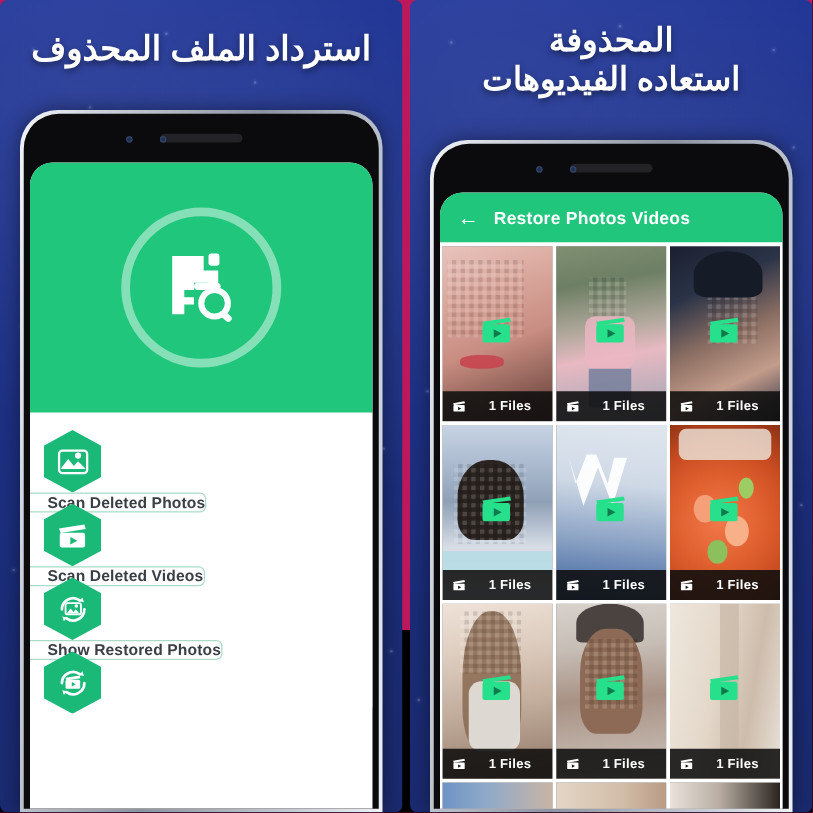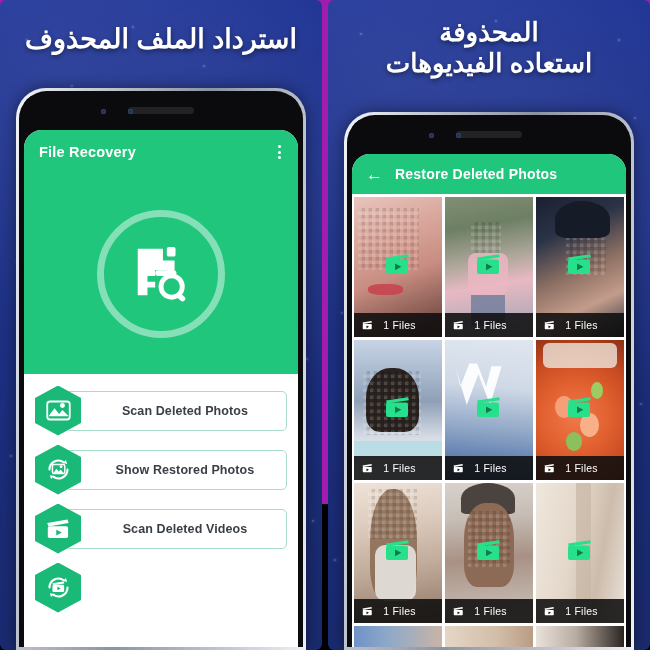--- a/index.html
+++ b/index.html
@@ -6,21 +6,21 @@
   html, body {
     width: 650px; height: 650px;
     overflow: hidden;
     background: #000;
     font-family: "Liberation Sans", sans-serif;
   }
   #root {
     position: relative;
     width: 650px; height: 504px;
     display: flex;
-    background: #a21caf;
+    background: #be185d;
   }
 
   
   .panel {
     position: relative;
     height: 650px;
     overflow: hidden;
     background:
       radial-gradient(circle at 20% 12%, rgba(255,255,255,.07) 0%, rgba(255,255,255,0) 42%),
       radial-gradient(circle at 80% 30%, rgba(255,255,255,.05) 0%, rgba(255,255,255,0) 40%),
@@ -127,24 +127,25 @@
     font-size: 19px;
     font-weight: bold;
     letter-spacing: 4.2px;
     z-index: 9;
     white-space: nowrap;
     font-family: "DejaVu Sans", sans-serif;
   }
 
   .menu-list { background:#fff; padding: 14px 11px 0 11px; }
   .menu-row {
-    display:flex; align-items:center;
+    display:flex; align-items:flex-start;
     margin-bottom: 14px;
     position: relative;
     height: 45px;
+    flex-direction: column;
   }
   .hexbadge {
     width: 46px; height: 50px;
     background: #1bb978;
     clip-path: polygon(50% 0%, 100% 25%, 100% 75%, 50% 100%, 0% 75%, 0% 25%);
     display:flex; align-items:center; justify-content:center;
     position: relative; z-index: 3;
     flex: 0 0 auto;
   }
   .hexbadge svg { width: 27px; height: 27px; }
@@ -205,22 +206,22 @@
   .tile-foot {
     position:absolute; left:0; right:0; bottom:0;
     height: 24px;
     background: rgba(14,14,14,.88);
     display:flex; align-items:center;
     padding: 0 7px;
     z-index: 5;
   }
   .tile-foot .cl { width:13px; height:12px; flex:0 0 auto;}
   .tile-foot .cnt {
-    flex:1; text-align:center; color:#fff;
-    font-size:10.5px; font-weight:normal; letter-spacing:.2px;
+    flex:1; text-align:right; color:#fff;
+    font-size:10.5px; font-weight:bold; letter-spacing:.2px;
     padding-right: 10px;
   }
 </style>
 </head>
 <body>
 
 <div id="root">
 
   <div class="panel panel-left">
     <div class="stars">
@@ -243,28 +244,20 @@
     <div class="phone phone-l">
       <div class="phone-inner">
         <div class="notchbar">
           <div class="speaker"></div>
           <div class="cam a"></div>
           <div class="cam b"></div>
         </div>
 
         <div class="screen">
 
-          <div class="app-bar">
-            <div class="title">File Recovery</div>
-            <div class="kebab">
-              <span></span>
-                <span></span>
-                <span></span>
-            </div>
-          </div>
 
           <div class="hero">
             <div class="hero-ring">
               <svg class="hero-doc" viewBox="0 0 64 64">
                 <path fill="#ffffff" d="M8 6h26l0 12h12v16h-8v-6H26v6h-8v6h8v6h-8v8H8z"></path>
                 <rect x="38" y="4" width="9" height="10" rx="2" fill="#ffffff"></rect>
                 <rect x="26" y="28" width="22" height="6" rx="3" fill="#ffffff"></rect>
                 <circle cx="43" cy="45" r="11" fill="none" stroke="#ffffff" stroke-width="5"></circle>
                 <rect x="50" y="50" width="11" height="5.5" rx="2.7" fill="#ffffff" transform="rotate(42 50 50)"></rect>
               </svg>
@@ -282,42 +275,42 @@
                   </svg>
               </div>
               <div class="menu-pill">
                 <span>Scan Deleted Photos</span>
               </div>
             </div>
 
             <div class="menu-row">
               <div class="hexbadge">
                 <svg viewBox="0 0 24 24">
+                    <path fill="#fff" d="M2 7l18-3 1 3.2L3.1 10.2z"></path>
+                    <rect x="2.5" y="10" width="18" height="10.5" rx="1.6" fill="#fff"></rect>
+                    <path fill="#1bb978" d="M10 13l5 2.6-5 2.7z"></path>
+                  </svg>
+              </div>
+              <div class="menu-pill">
+                <span>Scan Deleted Videos</span>
+              </div>
+            </div>
+
+            <div class="menu-row">
+              <div class="hexbadge">
+                <svg viewBox="0 0 24 24">
                   <path fill="none" stroke="#fff" stroke-width="1.9" stroke-linecap="round" d="M20 12a8 8 0 0 1-12.7 6.4M4 12A8 8 0 0 1 16.7 5.6"></path>
                   <path fill="#fff" d="M18.6 3.6l1.1 3.4-3.5-.8zM5.4 20.4l-1.1-3.4 3.5.8z"></path>
                   <path fill="#fff" d="M7.4 15l2.8-3.6 2 2.4 1.6-1.9 2.7 3.1z"></path>
                   <circle cx="14.3" cy="9.6" r="1.3" fill="#fff"></circle>
                   <rect x="6.6" y="7.6" width="11" height="8" rx="1.4" fill="none" stroke="#fff" stroke-width="1.3"></rect>
                 </svg>
               </div>
               <div class="menu-pill">
                 <span>Show Restored Photos</span>
-              </div>
-            </div>
-
-            <div class="menu-row">
-              <div class="hexbadge">
-                <svg viewBox="0 0 24 24">
-                    <path fill="#fff" d="M2 7l18-3 1 3.2L3.1 10.2z"></path>
-                    <rect x="2.5" y="10" width="18" height="10.5" rx="1.6" fill="#fff"></rect>
-                    <path fill="#1bb978" d="M10 13l5 2.6-5 2.7z"></path>
-                  </svg>
-              </div>
-              <div class="menu-pill">
-                <span>Scan Deleted Videos</span>
               </div>
             </div>
 
             <div class="menu-row">
               <div class="hexbadge">
                 <svg viewBox="0 0 24 24">
                   <path fill="none" stroke="#fff" stroke-width="1.9" stroke-linecap="round" d="M20 12a8 8 0 0 1-12.7 6.4M4 12A8 8 0 0 1 16.7 5.6"></path>
                   <path fill="#fff" d="M18.6 3.6l1.1 3.4-3.5-.8zM5.4 20.4l-1.1-3.4 3.5.8z"></path>
                   <path fill="#fff" d="M6.6 8.2l10-1.6.6 1.9-10 1.6z"></path>
                   <rect x="6.6" y="9.6" width="10.4" height="6.4" rx="1.1" fill="#fff"></rect>
@@ -357,21 +350,21 @@
       <div class="phone-inner">
         <div class="notchbar">
           <div class="speaker"></div>
           <div class="cam a"></div>
           <div class="cam b"></div>
         </div>
 
         <div class="screen">
           <div class="app-bar-r">
             <div class="back-arrow">←</div>
-            <div class="title">Restore Deleted Photos</div>
+            <div class="title">Restore Photos Videos</div>
           </div>
 
           <div class="grid">
 
             <div class="tile">
               <div class="thumb" style="background:linear-gradient(160deg,#e9c4bd 0%,#d9a79c 28%,#c98d82 55%,#5d3b33 100%);"></div>
               <div class="blurpatch" style="left:4%;top:8%;width:70%;height:44%;"></div>
               <div style="position:absolute;left:16%;top:62%;width:40%;height:8%;background:#c8414b;border-radius:40%;opacity:.85"></div>
               <svg class="play-badge" viewBox="0 0 26 22">
                 <path fill="#27e08c" d="M1 4.4L23 1.2l.9 3.1L1.9 7.4z"></path>

